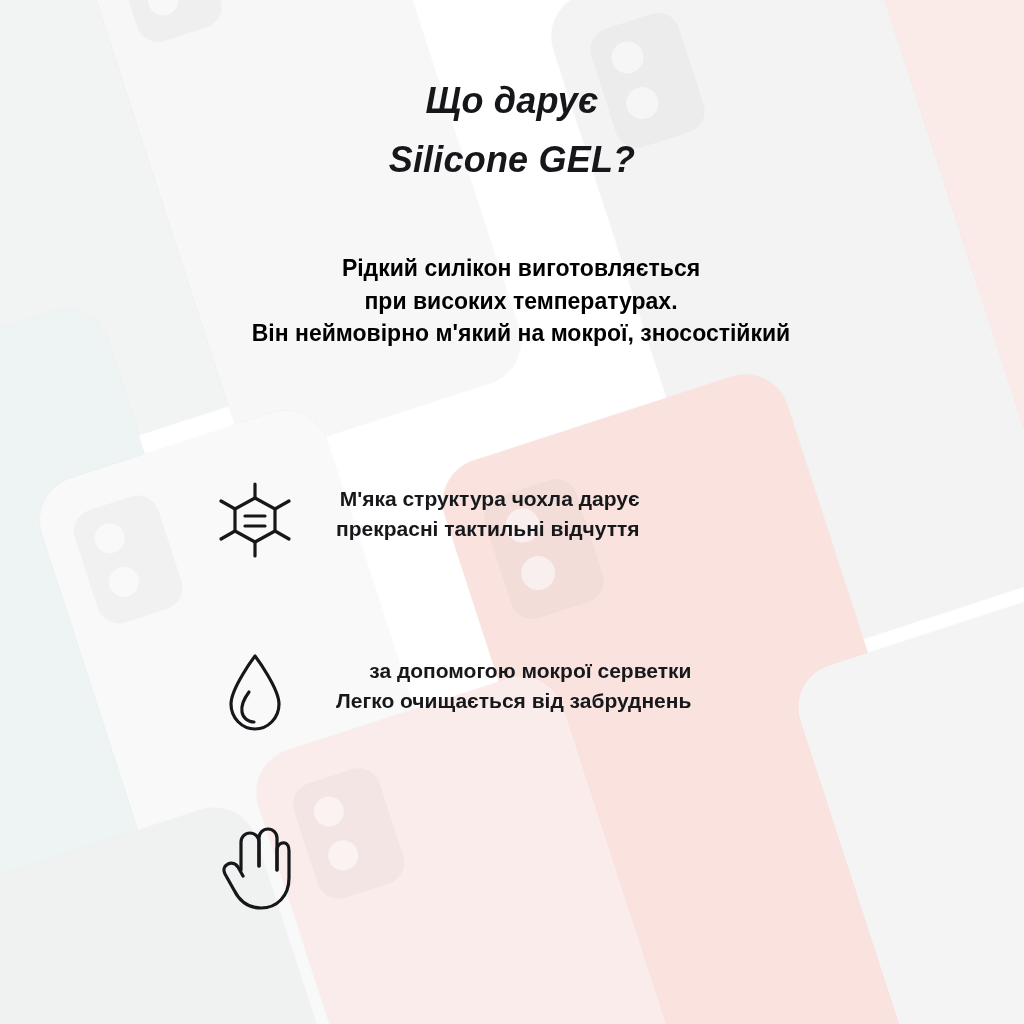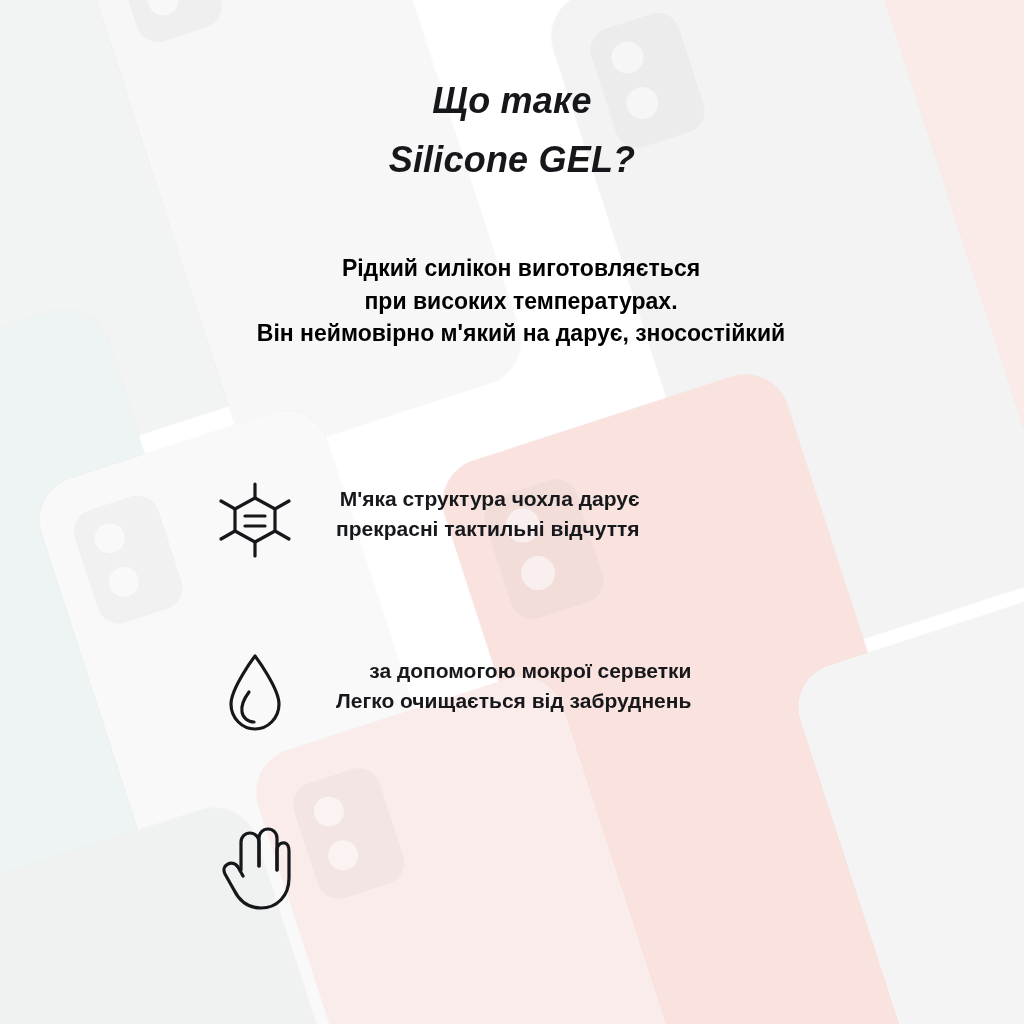--- a/index.html
+++ b/index.html
@@ -216,28 +216,28 @@
       <div class="hole" style="left:50px;top:102px;width:30px;height:30px;"></div>
     </div>
     <div class="case case-i"></div>
     <div class="case case-j"></div>
     <div class="wash"></div>
   </div>
 
   <div class="content">
 
     <div class="title">
-      <span class="line1">Що таке</span>
+      <span class="line1">Що дарує</span>
       <span class="line2">Silicone GEL?</span>
     </div>
 
     <div class="subtitle">
       <span>Рідкий силікон виготовляється</span>
       <span>при високих температурах.</span>
-      <span>Він неймовірно м'який на дарує, зносостійкий</span>
+      <span>Він неймовірно м'який на мокрої, зносостійкий</span>
     </div>
 
     <div class="features">
 
       <div class="feature">
         <div class="ficon">
           <svg width="92" height="88" viewBox="0 0 92 88" fill="none" stroke="#15171a" stroke-width="3.2" stroke-linecap="round" stroke-linejoin="round">
             <polygon points="46,22 66,33 66,55 46,66 26,55 26,33" fill="none"></polygon>
             <line x1="46" y1="22" x2="46" y2="8"></line>
             <line x1="66" y1="33" x2="80" y2="25"></line>

